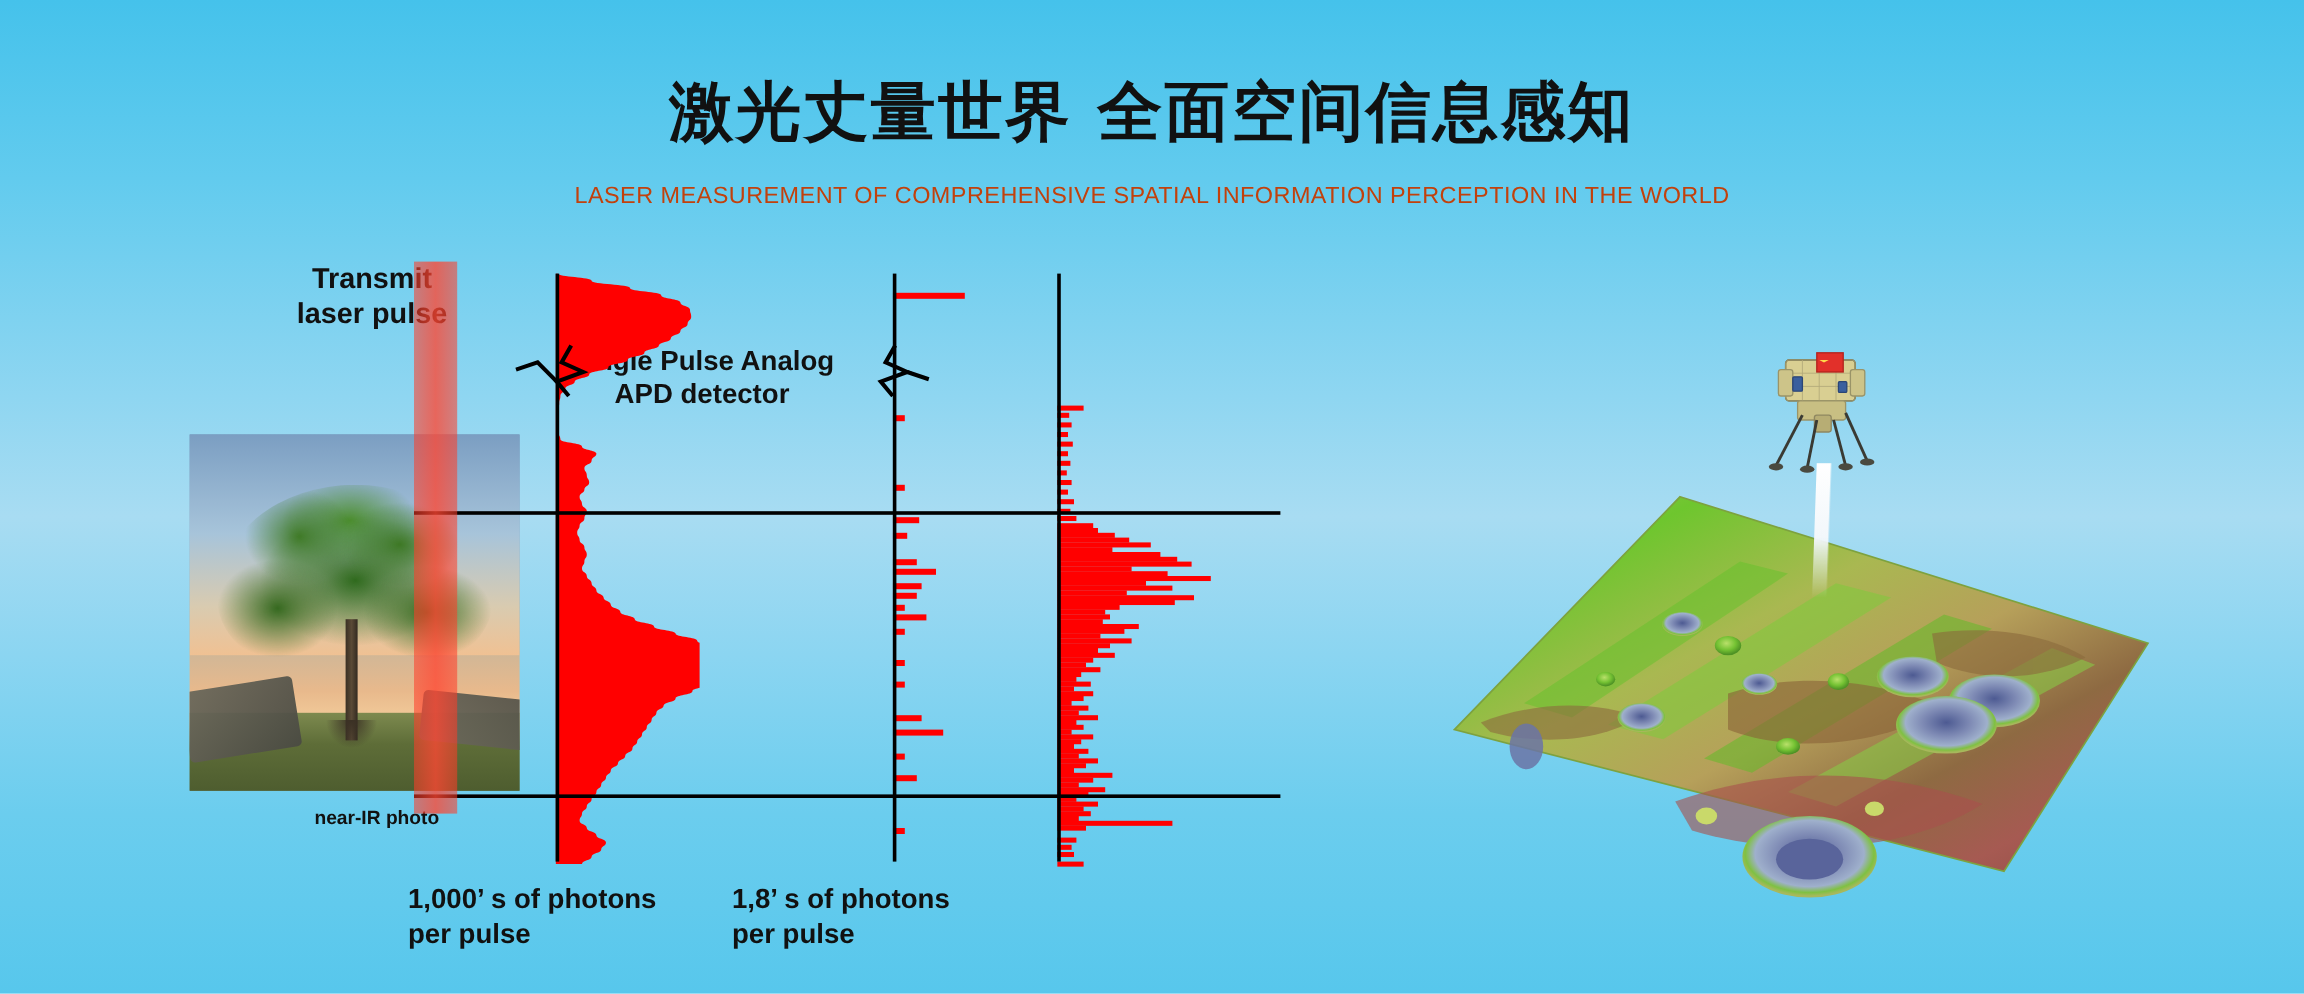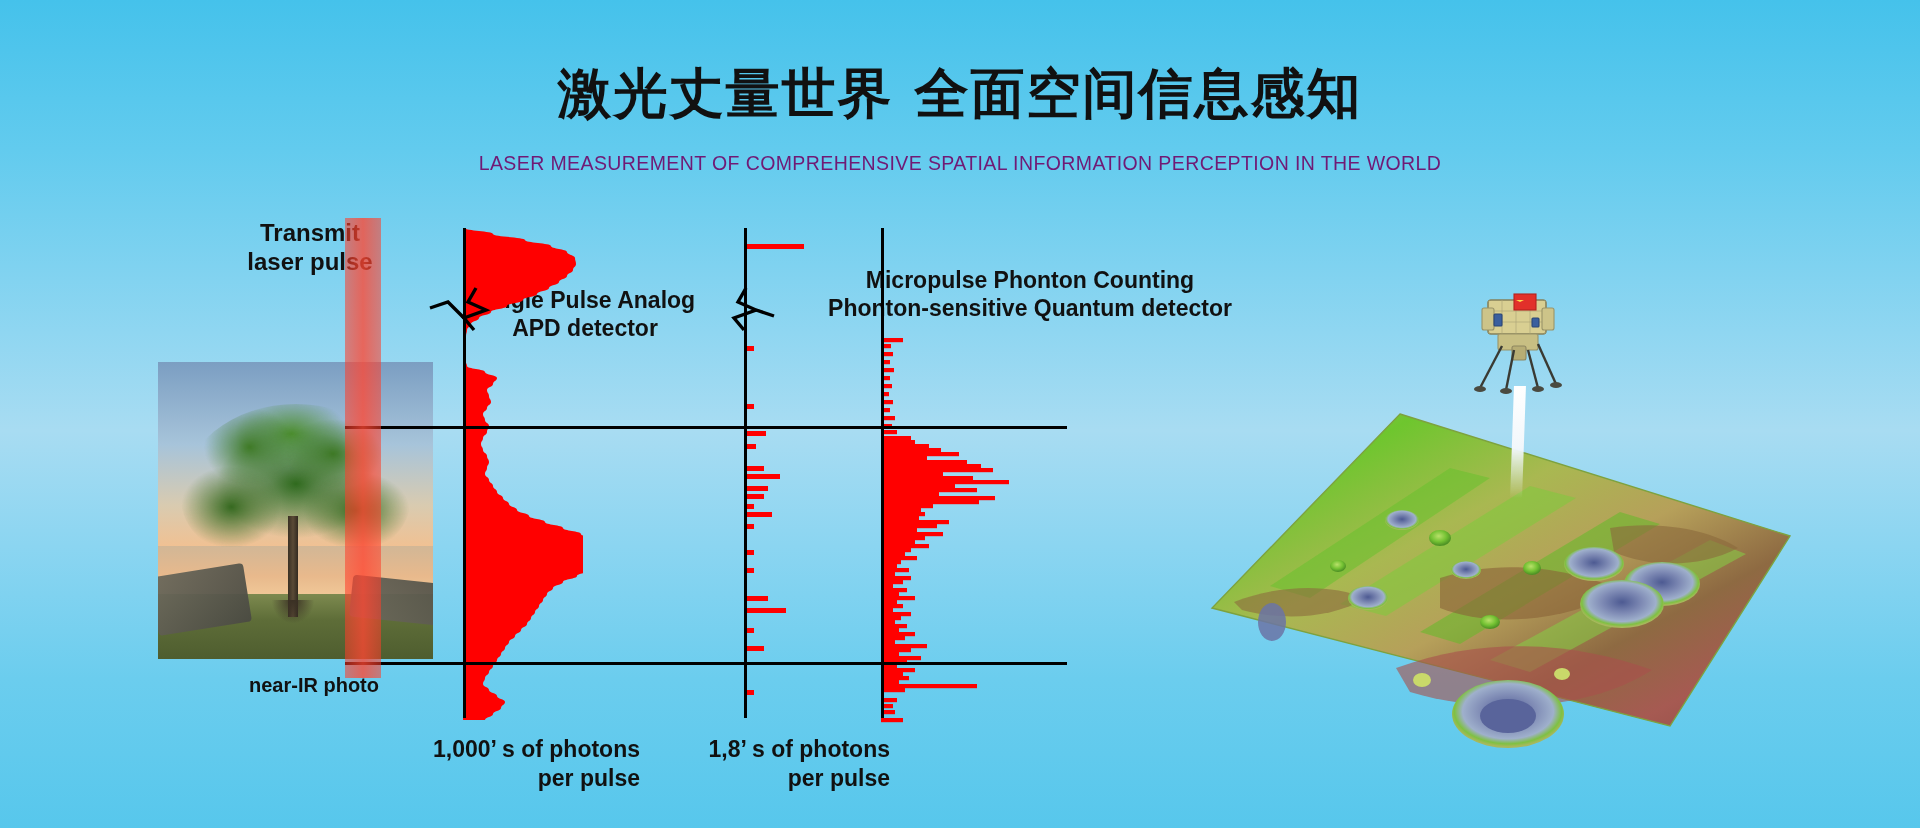--- a/index.html
+++ b/index.html
@@ -19,35 +19,35 @@
   .stage{position:absolute;left:0;top:0;width:1920px;height:828px;}
 
   
   .title{
     position:absolute;left:0;top:58px;width:1920px;text-align:center;
     font-size:54px;font-weight:bold;color:#111111;letter-spacing:2px;
     font-family:"DejaVu Sans","Liberation Sans",sans-serif;
   }
   .subtitle{
     position:absolute;left:0;top:152px;width:1920px;text-align:center;
-    font-size:19.5px;color:#701a75;letter-spacing:.4px;
+    font-size:19.5px;color:#c2410c;letter-spacing:.4px;
     font-family:"Liberation Sans",sans-serif;
   }
 
   
   .lbl{position:absolute;color:#111;font-weight:bold;line-height:1.22;text-align:center;
        font-family:"Liberation Sans",sans-serif;white-space:pre-line;}
 
   .lbl-transmit{left:220px;top:218px;width:180px;font-size:24px;}
-  .lbl-nearir{left:214px;top:673px;width:200px;font-size:20px;}
+  .lbl-nearir{left:214px;top:673px;width:200px;font-size:16px;}
   .lbl-apd{left:440px;top:286px;width:290px;font-size:23px;}
   .lbl-micro{left:800px;top:266px;width:460px;font-size:23px;}
 
   .lbl-bot{position:absolute;color:#111;font-weight:bold;font-size:23px;line-height:1.25;
-           text-align:right;font-family:"Liberation Sans",sans-serif;white-space:pre-line;}
+           text-align:left;font-family:"Liberation Sans",sans-serif;white-space:pre-line;}
   .bot1{left:340px;top:735px;width:300px;}
   .bot2{left:610px;top:735px;width:280px;}
   .bot3{left:850px;top:735px;width:290px;}
 
   
   .photo{
     position:absolute;left:158px;top:362px;width:275px;height:297px;
     overflow:hidden;
     background:
       linear-gradient(180deg,#6f8fb5 0%,#93aec8 28%,#c9b69a 58%,#e8b98c 72%,#f2cb9a 80%,#6d7d4e 88%,#57683c 100%);
@@ -147,22 +147,20 @@
     <polyline points="48,2 40,16 58,24 36,32 46,44" fill="none" stroke="#000" stroke-width="3.4"></polyline>
     <polyline points="2,22 20,16 36,32" fill="none" stroke="#000" stroke-width="3.4"></polyline>
   </svg>
   <svg class="brk" style="left:712px;top:286px;width:64px;height:46px;" viewBox="0 0 64 46">
     <polyline points="34,2 26,16 44,24 22,32 32,44" fill="none" stroke="#000" stroke-width="3.4"></polyline>
     <polyline points="44,24 62,30" fill="none" stroke="#000" stroke-width="3.4"></polyline>
   </svg>
 
   <div class="lbl lbl-apd">Single Pulse Analog
 APD detector</div>
-  <div class="lbl lbl-micro">Micropulse Phonton Counting
-Phonton-sensitive Quantum detector</div>
 
   <svg class="wave w1" viewBox="0 0 120 495" preserveAspectRatio="none">
     <path id="wave1path" fill="#FF0000" d="M0,0 L2,0 C2,3 30,3 30,6 C30,9 62,9 62,12 C62,15 88,15 88,18 C88,21 104,21 104,24 C104,27 112,27 112,30 C112,33 113,33 113,36 C113,39 110,39 110,42 C110,45 104,45 104,48 C104,51 96,51 96,54 C96,57 86,57 86,60 C86,63 74,63 74,66 C74,69 60,69 60,72 C60,75 44,75 44,78 C44,81 28,81 28,84 C28,87 16,87 16,90 C16,93 8,93 8,96 C8,99 4,99 4,102 C4,105 3,105 3,108 C3,111 2,111 2,114 C2,117 2,117 2,120 C2,123 2,123 2,126 C2,129 2,129 2,132 C2,135 4,135 4,138 C4,141 22,141 22,144 C22,147 34,147 34,150 C34,153 30,153 30,156 C30,159 24,159 24,162 C24,165 26,165 26,168 C26,171 28,171 28,174 C28,177 24,177 24,180 C24,183 20,183 20,186 C20,189 22,189 22,192 C22,195 26,195 26,198 C26,201 24,201 24,204 C24,207 20,207 20,210 C20,213 18,213 18,216 C18,219 20,219 20,222 C20,225 24,225 24,228 C24,231 26,231 26,234 C26,237 24,237 24,240 C24,243 22,243 22,246 C22,249 26,249 26,252 C26,255 30,255 30,258 C30,261 34,261 34,264 C34,267 40,267 40,270 C40,273 46,273 46,276 C46,279 54,279 54,282 C54,285 66,285 66,288 C66,291 82,291 82,294 C82,297 100,297 100,300 C100,303 118,303 118,306 C118,309 134,309 134,312 C134,315 146,315 146,318 C146,321 152,321 152,324 C152,327 150,327 150,330 C150,333 142,333 142,336 C142,339 128,339 128,342 C128,345 114,345 114,348 C114,351 100,351 100,354 C100,357 90,357 90,360 C90,363 84,363 84,366 C84,369 80,369 80,372 C80,375 76,375 76,378 C76,381 72,381 72,384 C72,387 68,387 68,390 C68,393 64,393 64,396 C64,399 58,399 58,402 C58,405 52,405 52,408 C52,411 46,411 46,414 C46,417 42,417 42,420 C42,423 38,423 38,426 C38,429 34,429 34,432 C34,435 30,435 30,438 C30,441 26,441 26,444 C26,447 22,447 22,450 C22,453 20,453 20,456 C20,459 26,459 26,462 C26,465 34,465 34,468 C34,471 42,471 42,474 C42,477 38,477 38,480 C38,483 30,483 30,486 C30,489 22,489 22,492 L0,492 Z"></path>
   </svg>
 
   <svg class="wave w2" viewBox="0 0 80 495" preserveAspectRatio="none">
     <g id="wave2bars">
         <rect x="0" y="16" width="60" height="5" fill="#FF0000"></rect>
         <rect x="0" y="118" width="10" height="5" fill="#FF0000"></rect>
         <rect x="0" y="176" width="10" height="5" fill="#FF0000"></rect>

